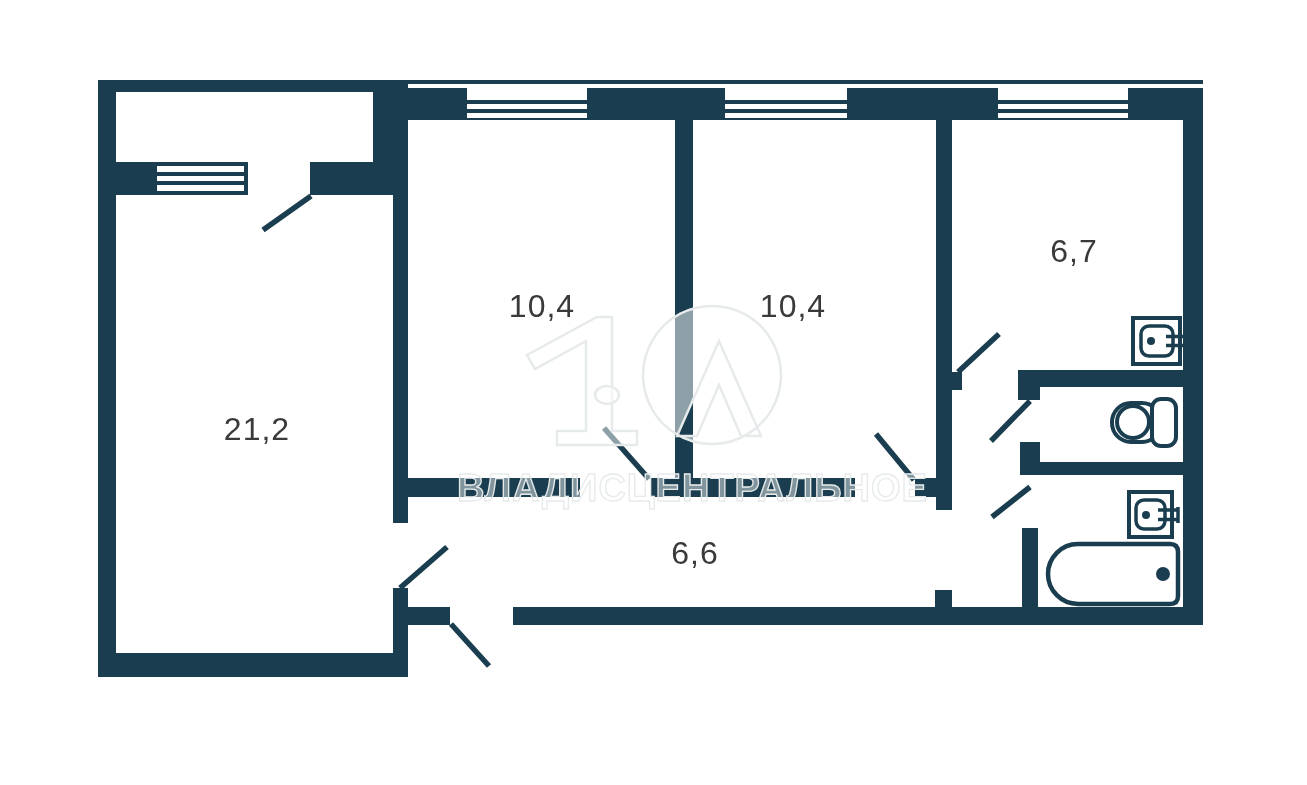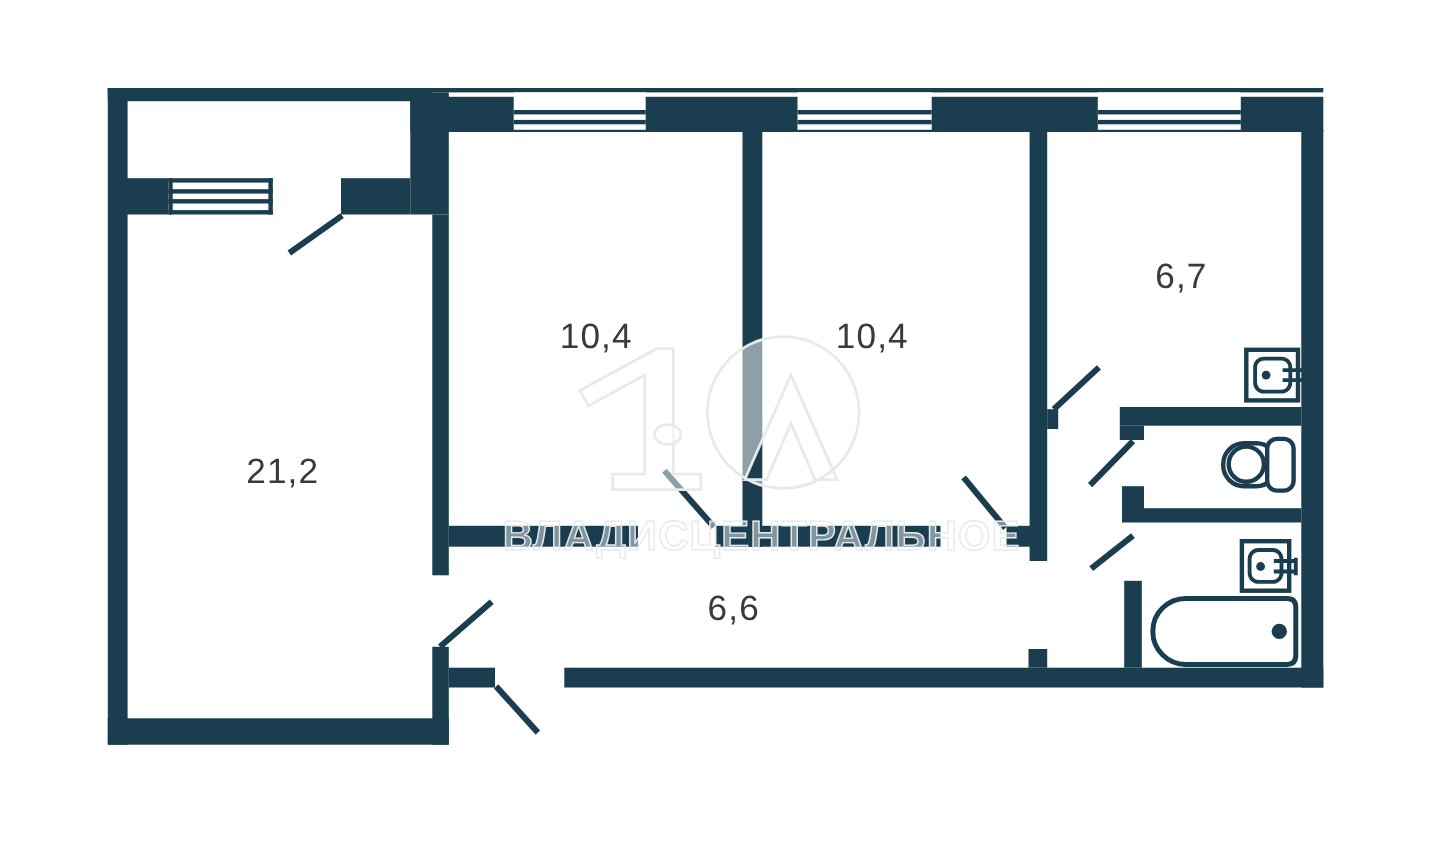--- a/index.html
+++ b/index.html
@@ -162,16 +162,16 @@
       <ellipse class="wm" cx="607" cy="395" rx="12" ry="9"></ellipse>
       <path class="wm" fill-rule="evenodd" d="M 712,306 a 69,69 0 1 0 0.01,0 Z
            M 719,341 L 677,436 L 697,436 L 719,385 L 741,436 L 761,436 Z"></path>
     </g>
   </svg>
 
   <div class="room-label" style="left:257px; top:429px;">21,2</div>
   <div class="room-label" style="left:542px; top:306px;">10,4</div>
   <div class="room-label" style="left:793px; top:306px;">10,4</div>
   <div class="room-label" style="left:1074px; top:251px;">6,7</div>
-  <div class="room-label" style="left:667px; top:553px;">6,6</div>
+  <div class="room-label" style="left:695px; top:553px;">6,6</div>
 
   <div class="wm-text">ВЛАДИСЦЕНТРАЛЬНОЕ</div>
 </div>
 
 </body></html>

